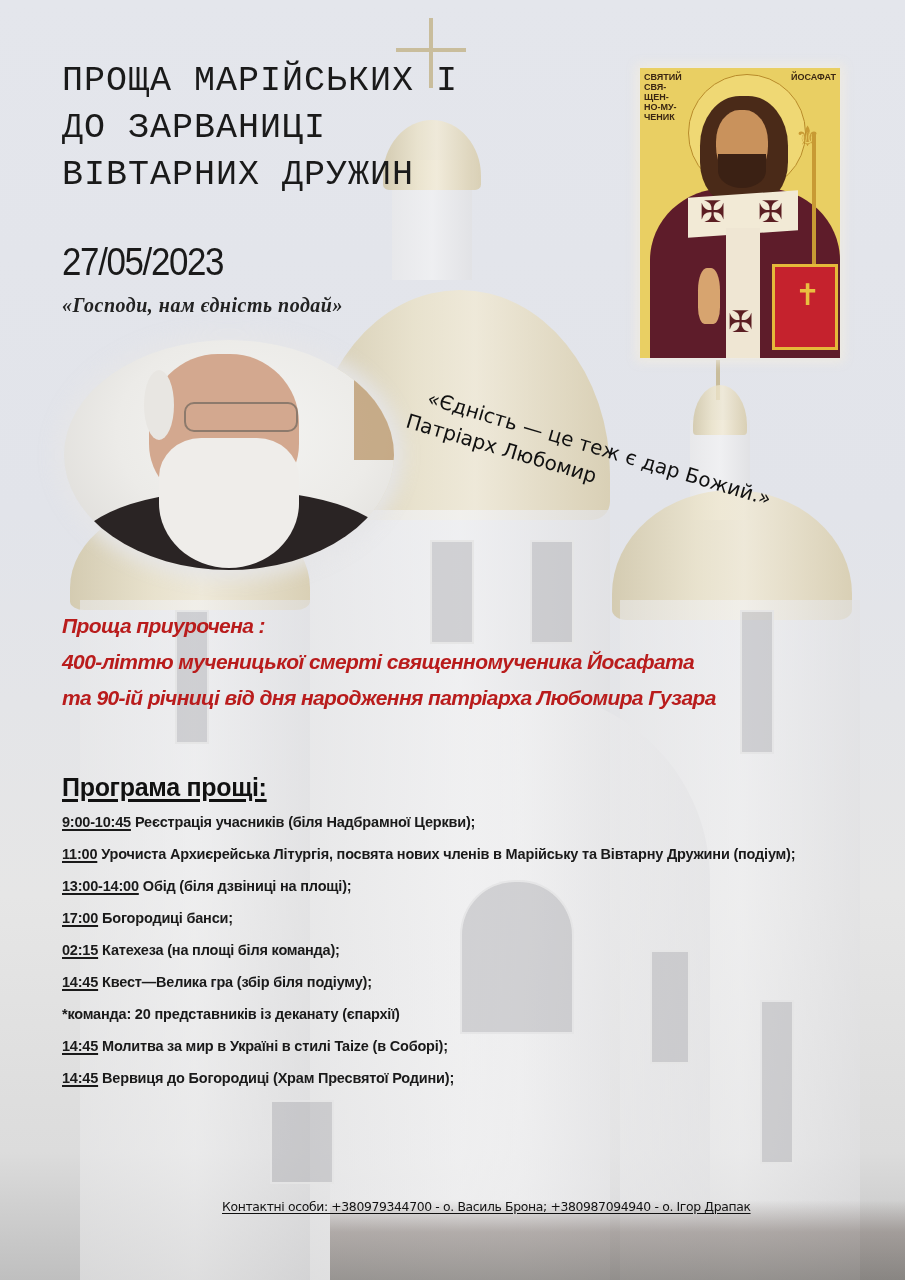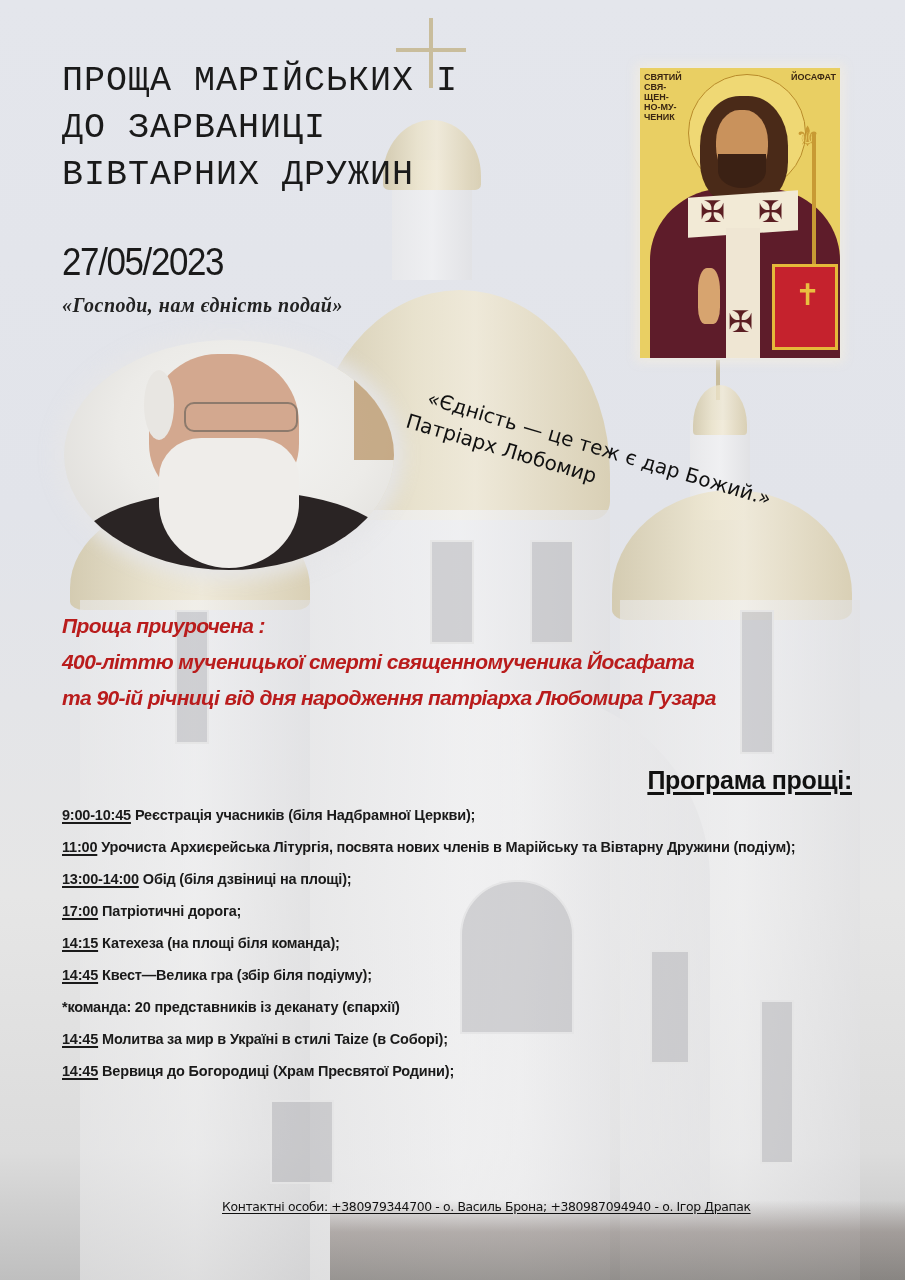--- a/index.html
+++ b/index.html
@@ -93,21 +93,21 @@
     font-family: "Liberation Sans", sans-serif; font-style: italic; font-weight: bold;
     font-size: 21px; line-height: 36px; color: #b91c1c; letter-spacing: -.6px;
   }
   .dedication span { display: block; }
 
   
   .program { position: absolute; left: 62px; top: 757px; width: 790px; }
   .program-heading {
     font-family: "Liberation Sans", sans-serif; font-weight: bold; font-size: 25px;
     text-decoration: underline; text-decoration-thickness: 3px; text-underline-offset: 3px;
-    margin: 9px 0 10px 0; color: #111; letter-spacing: -.3px; text-align: right;
+    margin: 16px 0 10px 0; color: #111; letter-spacing: -.3px;
   }
   .item { font-family: "Liberation Sans", sans-serif; font-weight: bold; font-size: 14.5px;
           line-height: 21px; margin: 0 0 11px 0; color: #1a1a1a; letter-spacing: -.2px; }
   .item .time { text-decoration: underline; text-decoration-thickness: 2px; text-underline-offset: 2px; margin-right: 4px; }
   .item.note { margin-left: 0; }
 
   
   .contacts {
     position: absolute; left: 194px; top: 1199px;
     font-family: "DejaVu Sans", sans-serif; font-size: 12.4px; color: #111;
@@ -198,21 +198,21 @@
   <span>400-літтю мученицької смерті  священномученика Йосафата</span>
   <span>та 90-ій річниці від дня народження патріарха Любомира Гузара</span>
 </div>
 
 <div class="program">
   <h2 class="program-heading">Програма прощі:</h2>
 
   <p class="item"><span class="time">9:00-10:45</span><span>Реєстрація учасників (біля Надбрамної Церкви);</span></p>
   <p class="item"><span class="time">11:00</span><span>Урочиста Архиєрейська Літургія, посвята нових членів в Марійську та Вівтарну Дружини (подіум);</span></p>
   <p class="item"><span class="time">13:00-14:00</span><span>Обід (біля дзвіниці на площі);</span></p>
-  <p class="item"><span class="time">17:00</span><span>Патріотичні дорога;</span></p>
-  <p class="item"><span class="time">14:15</span><span>Катехеза (на площі біля команда);</span></p>
+  <p class="item"><span class="time">17:00</span><span>Богородиці банси;</span></p>
+  <p class="item"><span class="time">02:15</span><span>Катехеза (на площі біля команда);</span></p>
   <p class="item"><span class="time">14:45</span><span>Квест—Велика гра (збір біля подіуму);</span></p>
   <p class="item note"><span>*команда: 20 представників із деканату (єпархії)</span></p>
   <p class="item"><span class="time">14:45</span><span>Молитва за мир в Україні в стилі Taize (в Соборі);</span></p>
   <p class="item"><span class="time">14:45</span><span>Вервиця до Богородиці (Храм Пресвятої Родини);</span></p>
 </div>
 
 <div class="contacts">Контактні особи: +380979344700 - о. Василь Брона; +380987094940 - о. Ігор Драпак</div>
 
 </body></html>

